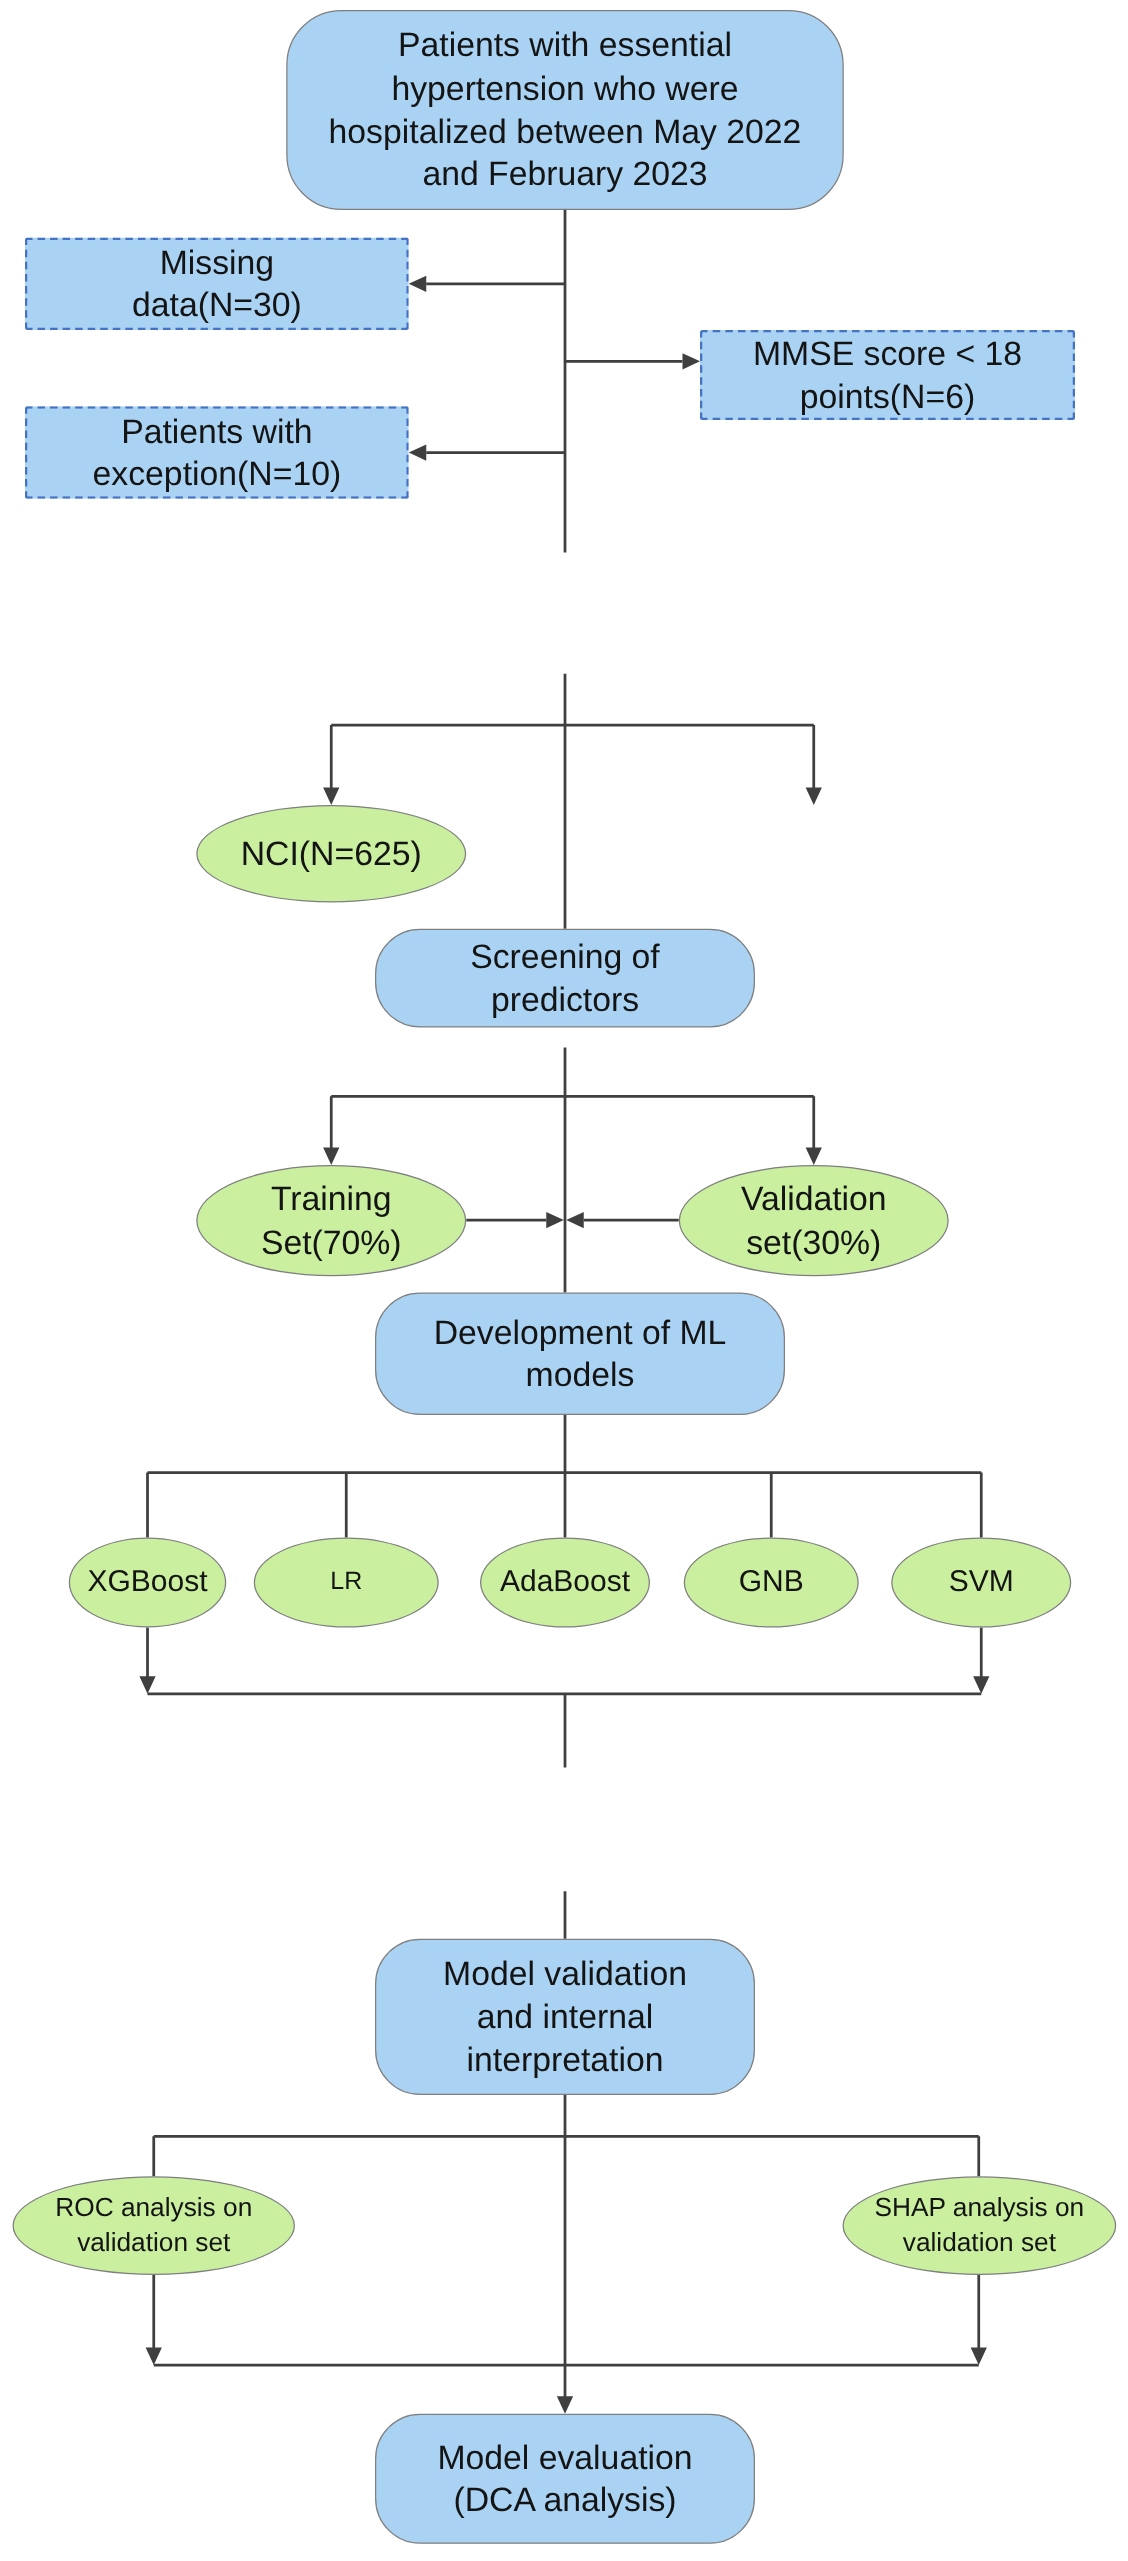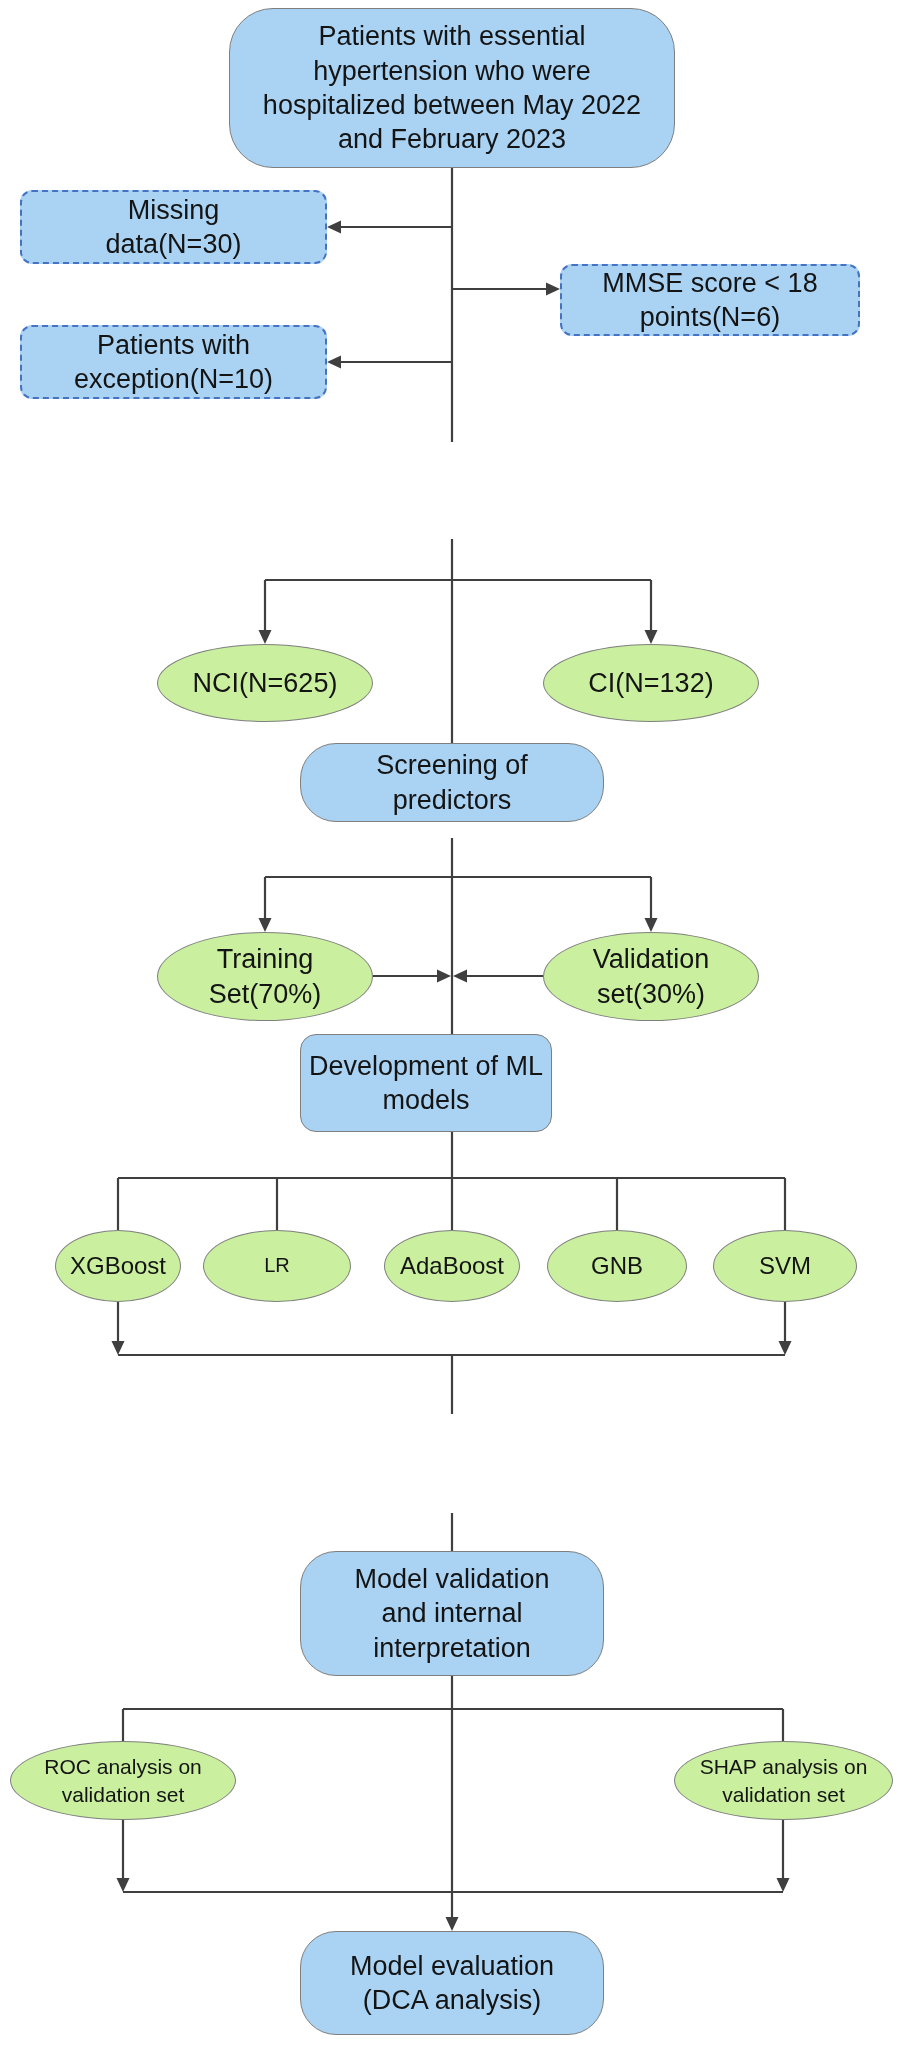--- a/index.html
+++ b/index.html
@@ -41,39 +41,39 @@
     line-height: 1.27;
   }
   .box {
     background: var(--box-fill, #a9d2f3);
     border: 1.8px solid var(--box-border, #7f7f7f);
     border-radius: 36px;
   }
   .dashed {
     background: var(--dashed-fill, #a9d2f3);
     border: 2.6px dashed var(--dashed-border, #4472c4);
-    border-radius: 12px;
+    border-radius: 2px;
   }
   .ellipse {
     background: var(--ellipse-fill, #c9ef9f);
     border: 1.8px solid var(--ellipse-border, #7f7f7f);
     border-radius: 50%;
   }
 
   #n-patients    { left: 229px; top: 8px;    width: 446px; height: 160px; border-radius: 44px; }
   #n-missing     { left: 20px;  top: 190px;  width: 307px; height: 74px; }
   #n-mmse        { left: 560px; top: 264px;  width: 300px; height: 72px; }
   #n-exception   { left: 20px;  top: 325px;  width: 307px; height: 74px; }
   #n-included    { left: 300px; top: 442px;  width: 304px; height: 97px; }
   #n-nci         { left: 157px; top: 644px;  width: 216px; height: 78px; }
   #n-ci          { left: 543px; top: 644px;  width: 216px; height: 78px; }
   #n-screening   { left: 300px; top: 743px;  width: 304px; height: 79px; }
   #n-training    { left: 157px; top: 932px;  width: 216px; height: 89px; }
   #n-validation  { left: 543px; top: 932px;  width: 216px; height: 89px; }
-  #n-development { left: 300px; top: 1034px; width: 252px; height: 98px; border-radius: 16px; }
+  #n-development { left: 300px; top: 1034px; width: 328px; height: 98px; }
   #n-xgboost     { left: 55px;  top: 1230px; width: 126px; height: 72px; font-size: 24px; }
   #n-lr          { left: 203px; top: 1230px; width: 148px; height: 72px; font-size: 20px; }
   #n-adaboost    { left: 384px; top: 1230px; width: 136px; height: 72px; font-size: 24px; }
   #n-gnb         { left: 547px; top: 1230px; width: 140px; height: 72px; font-size: 24px; }
   #n-svm         { left: 713px; top: 1230px; width: 144px; height: 72px; font-size: 24px; }
   #n-best        { left: 300px; top: 1414px; width: 304px; height: 99px; }
   #n-modelval    { left: 300px; top: 1551px; width: 304px; height: 125px; }
   #n-roc         { left: 10px;  top: 1741px; width: 226px; height: 79px; font-size: 21px; line-height: 1.3; }
   #n-shap        { left: 674px; top: 1741px; width: 219px; height: 79px; font-size: 21px; line-height: 1.3; }
   #n-eval        { left: 300px; top: 1931px; width: 304px; height: 104px; }
@@ -138,21 +138,20 @@
 hypertension who were
 hospitalized between May 2022
 and February 2023</div>
   <div class="node dashed" id="n-missing">Missing
 data(N=30)</div>
   <div class="node dashed" id="n-mmse">MMSE score &lt; 18
 points(N=6)</div>
   <div class="node dashed" id="n-exception">Patients with
 exception(N=10)</div>
   <div class="node ellipse" id="n-nci">NCI(N=625)</div>
-  <div class="node ellipse" id="n-ci">CI(N=132)</div>
   <div class="node box" id="n-screening">Screening of
 predictors</div>
   <div class="node ellipse" id="n-training">Training
 Set(70%)</div>
   <div class="node ellipse" id="n-validation">Validation
 set(30%)</div>
   <div class="node box" id="n-development">Development of ML
 models</div>
   <div class="node ellipse" id="n-xgboost">XGBoost</div>
   <div class="node ellipse" id="n-lr">LR</div>

